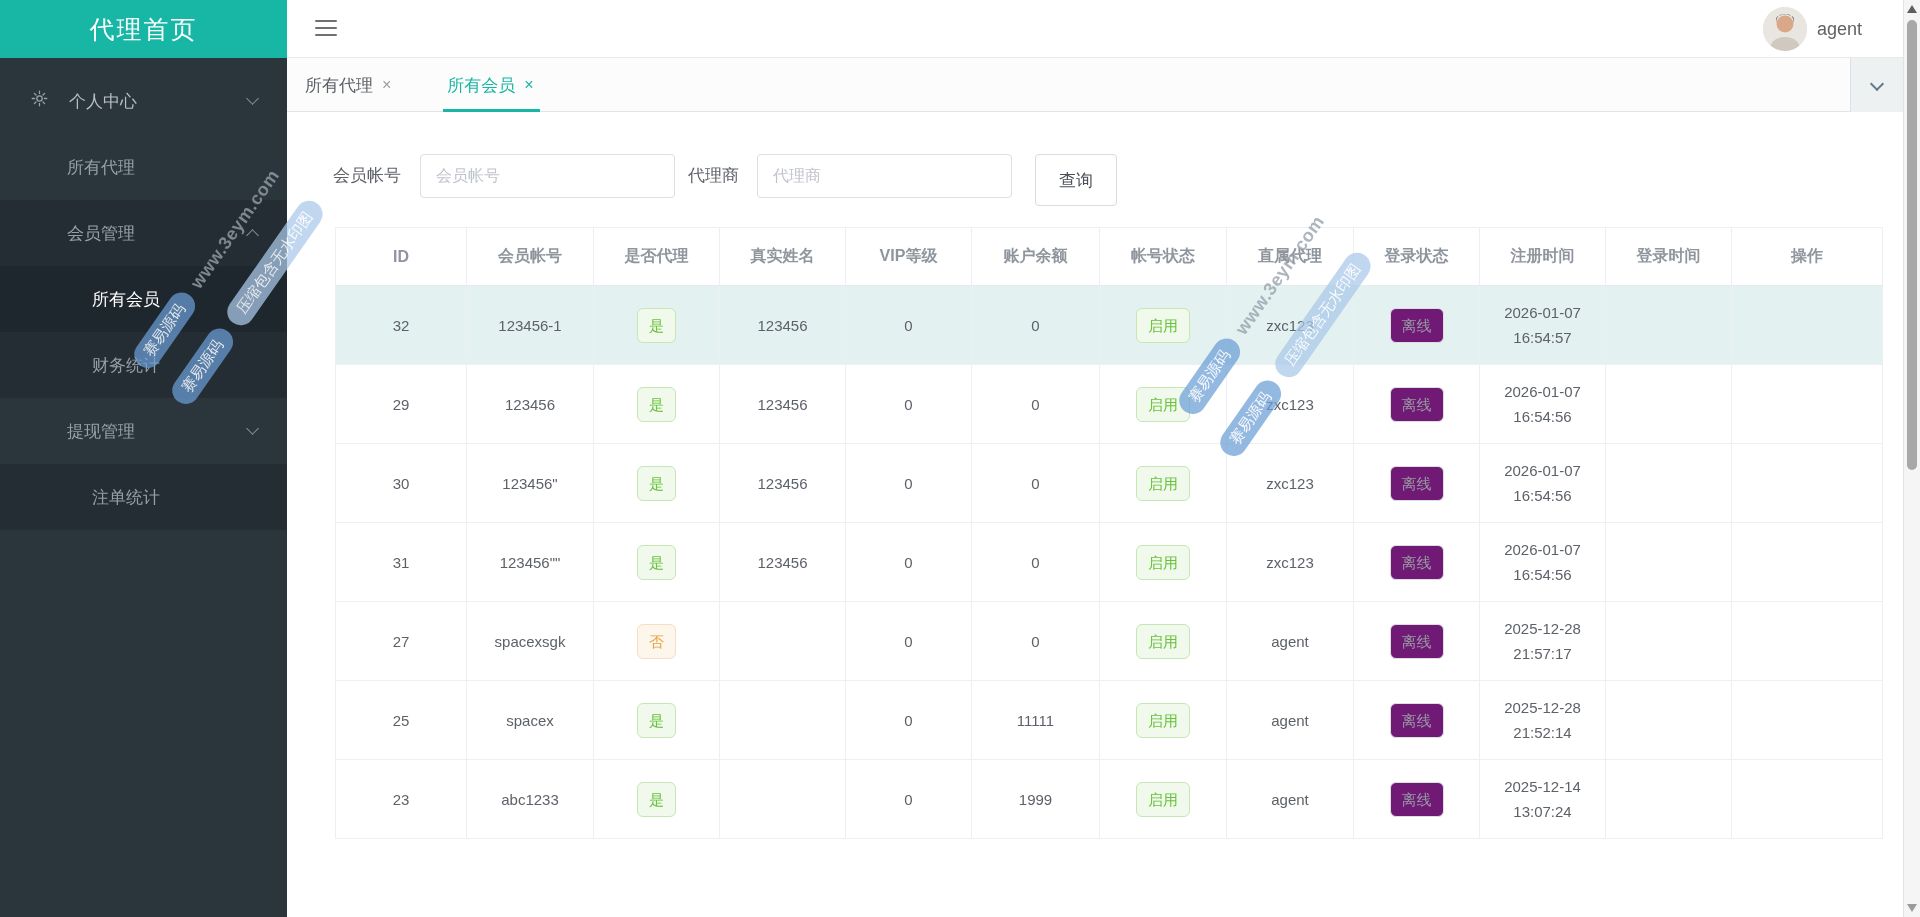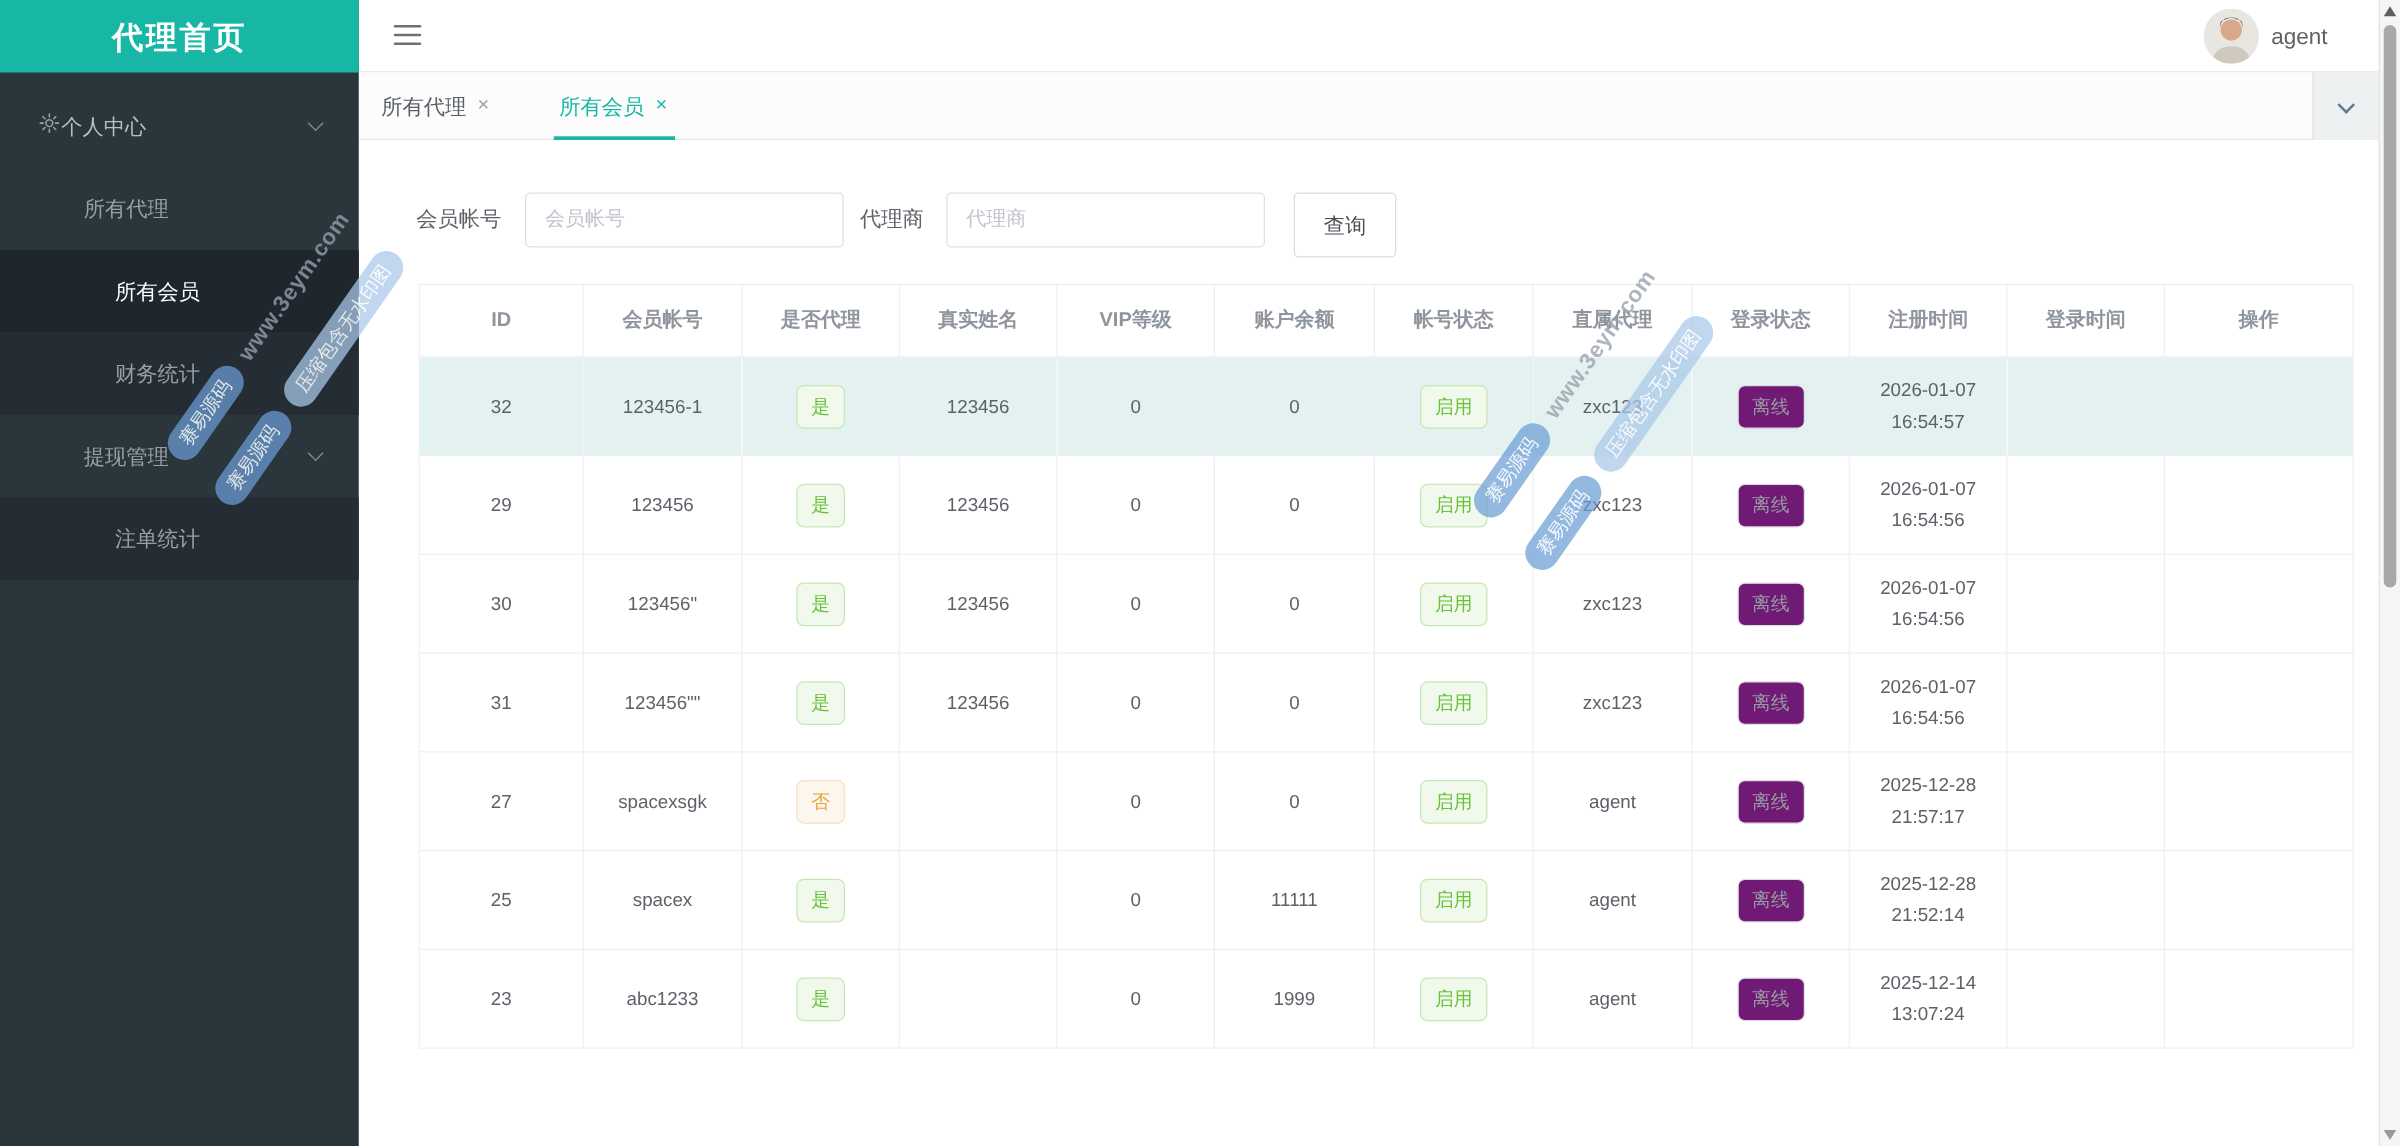--- a/index.html
+++ b/index.html
@@ -11,26 +11,26 @@
     --c-green:#67c23a;
     --c-orange:#e6a23c;
     --c-grayText:#979ba3;
   }
   *{box-sizing:border-box;margin:0;padding:0}
   html,body{width:1920px;height:917px;overflow:hidden}
   body{position:relative;background:#fff;font-family:"Liberation Sans","DejaVu Sans",sans-serif;color:#5d6269}
 
   
   #sidebar{position:absolute;left:0;top:0;width:287px;height:917px;background:var(--c-sidebar);z-index:5}
-  #sidebar .logo{height:58px;background:var(--c-accent);color:#fff;font-size:25px;font-weight:bold;
+  #sidebar .logo{height:58px;background:var(--c-accent);color:#fff;font-size:25px;font-weight:normal;
     display:flex;align-items:center;justify-content:center;letter-spacing:2px}
   #menu{margin-top:10px}
   .mi{height:66px;display:flex;align-items:center;font-size:17px;color:#97a0a6;cursor:pointer;position:relative}
   .mi.lvl1{padding-left:30px;color:#b7bfc4}
-  .mi.lvl1 .mi-label{}
+  .mi.lvl1 .mi-label{margin-left:20px}
   .mi.lvl2{padding-left:67px}
   .mi.lvl3{padding-left:92px}
   .mi.group{background:var(--c-sidebarGroup)}
   .mi.active{background:var(--c-sidebarActive);color:#fff}
   .chev{position:absolute;right:30px;width:9px;height:9px;border-right:1.5px solid #8a9298;border-bottom:1.5px solid #8a9298}
   .chev.down{transform:rotate(45deg);top:26px}
   .chev.up{transform:rotate(-135deg);top:31px}
   .gear{display:inline-flex;width:19px;height:19px}
 
   
@@ -104,20 +104,24 @@
         <span><svg class="gear" viewBox="0 0 24 24" fill="none" stroke="#9aa2a8" stroke-width="1.6" stroke-linecap="round">
             <circle cx="12" cy="12" r="3.4"></circle>
             <path d="M12 2.8v3M12 18.2v3M2.8 12h3M18.2 12h3M5.5 5.5l2.1 2.1M16.4 16.4l2.1 2.1M18.5 5.5l-2.1 2.1M7.6 16.4l-2.1 2.1"></path>
           </svg></span>
         <span class="mi-label">个人中心</span>
         <span class="chev down"></span>
       </div>
       <div class="mi lvl2">
         <span class="mi-label">所有代理</span>
       </div>
+      <div class="mi lvl2 group">
+        <span class="mi-label">会员管理</span>
+        <span class="chev up"></span>
+      </div>
       <div class="mi lvl3 group active">
         <span class="mi-label">所有会员</span>
       </div>
       <div class="mi lvl3 group">
         <span class="mi-label">财务统计</span>
       </div>
       <div class="mi lvl2">
         <span class="mi-label">提现管理</span>
         <span class="chev down"></span>
       </div>

